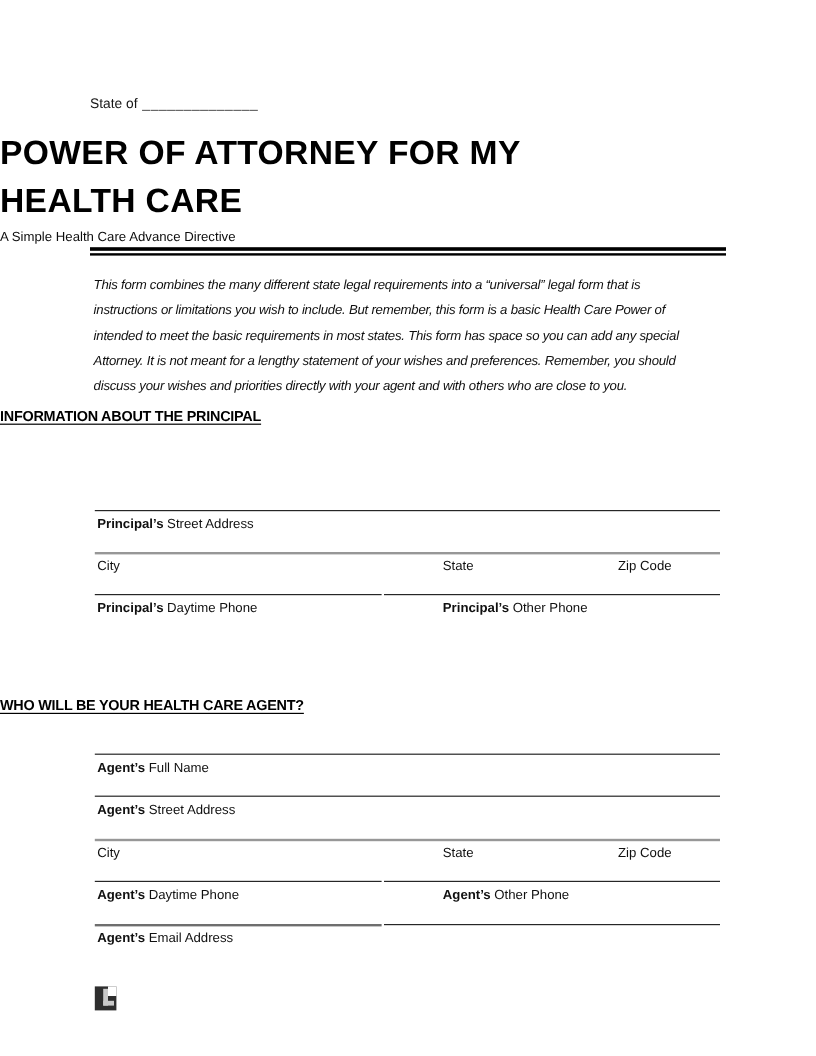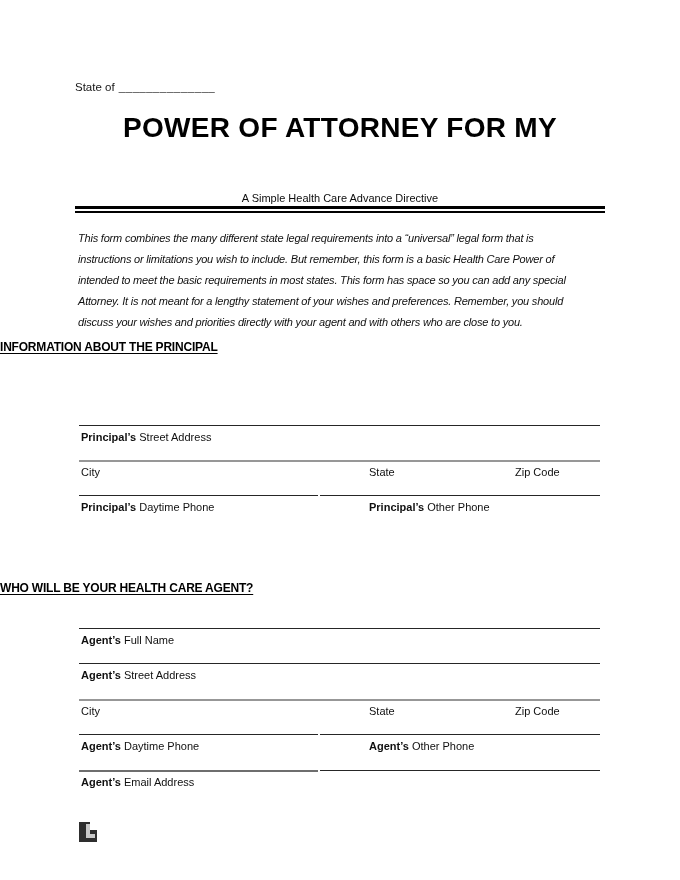--- a/index.html
+++ b/index.html
@@ -22,34 +22,32 @@
     color: #151515;
   }
   .state-of .blank { margin-left: 4px; letter-spacing: 0.5px; color: #333; }
 
   
   .title {
     position: absolute;
     left: 0; right: 0;
     top: 108px;
     margin: 0;
-    text-align: center;
     font-size: 28px;
     font-weight: bold;
     line-height: 40px;
     color: #000;
     letter-spacing: 0.3px;
   }
   .title span { display: block; }
 
   .subtitle {
     position: absolute;
     left: 0; right: 0;
     top: 192px;
-    text-align: center;
     font-size: 11px;
     color: #0d0d0d;
   }
 
   .double-rule {
     position: absolute;
     left: 75px;
     width: 530px;
     top: 206px;
     height: 2px;
@@ -120,20 +118,21 @@
 <body>
 
 <div class="page">
 
   <div class="state-of">
     <span>State of</span><span class="blank">______________</span>
   </div>
 
   <h1 class="title">
     <span>POWER OF ATTORNEY FOR MY</span>
+    <span>HEALTH CARE</span>
   </h1>
 
   <div class="subtitle">A Simple Health Care Advance Directive</div>
 
   <div class="double-rule"></div>
 
   <div class="intro">
     <div>This form combines the many different state legal requirements into a “universal” legal form that is</div>
     <div>instructions or limitations you wish to include. But remember, this form is a basic Health Care Power of</div>
     <div>intended to meet the basic requirements in most states. This form has space so you can add any special</div>

